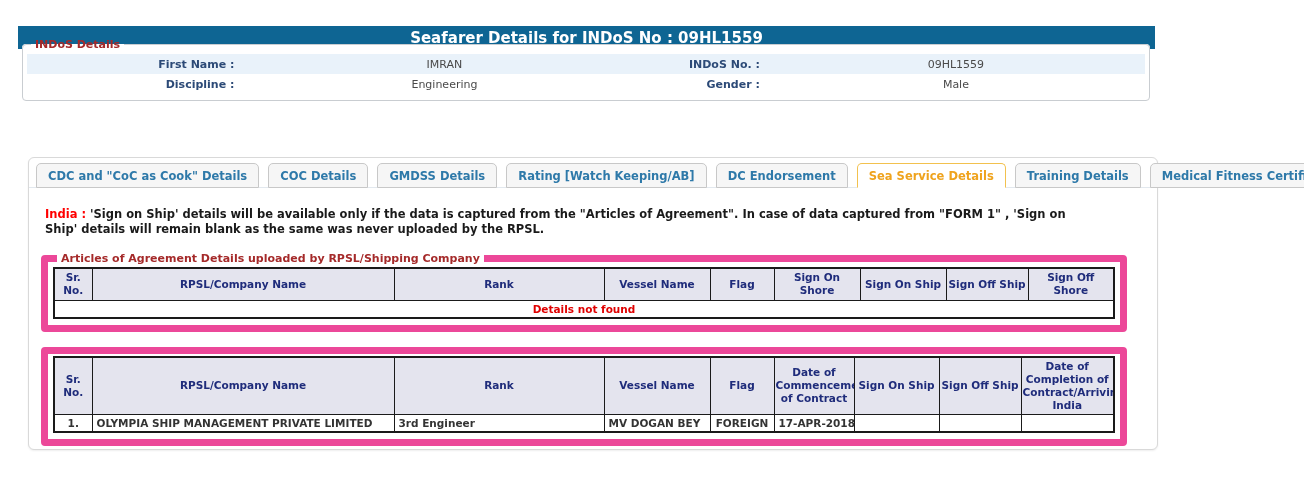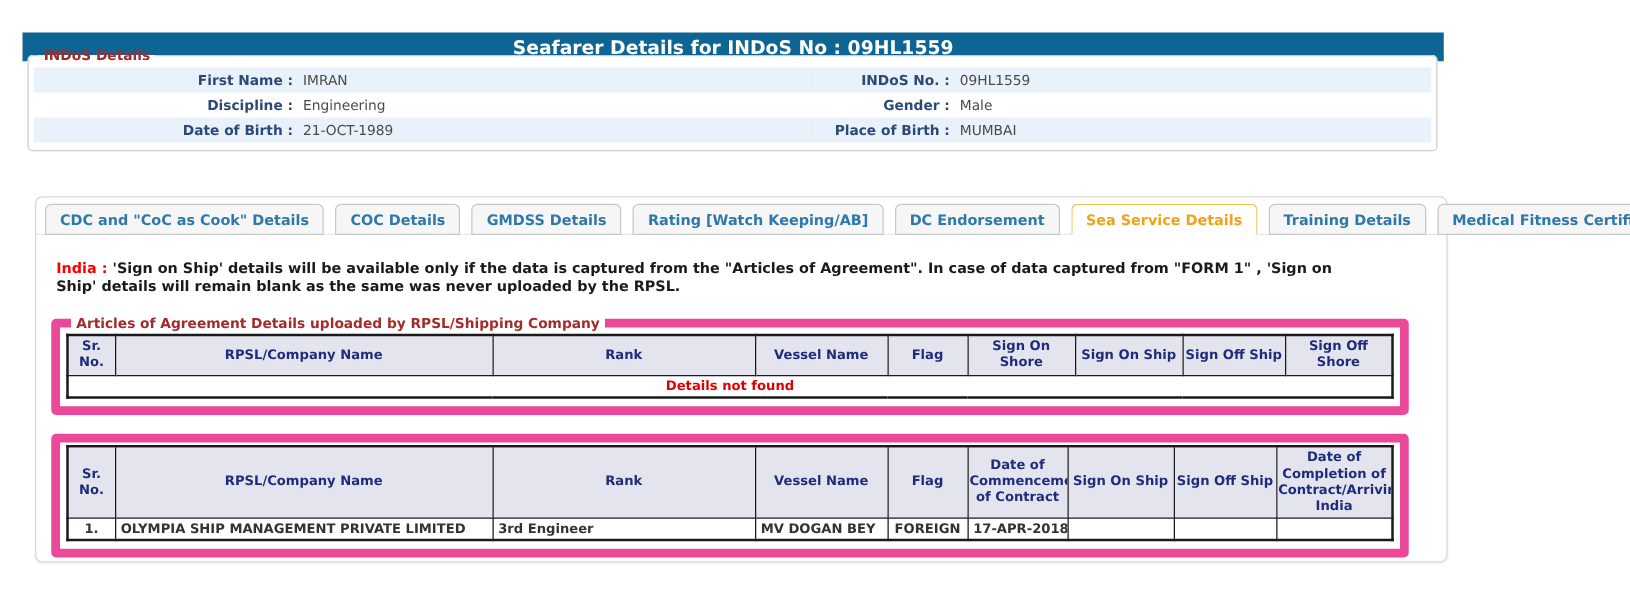--- a/index.html
+++ b/index.html
@@ -24,21 +24,21 @@
   }
   .indos-fieldset > legend, .table-fieldset > legend {
     color:#a52a2a; font-weight:bold; font-size:11px; padding:0 4px; margin-left:4px;
   }
   .details-table { width:100%; border-collapse:collapse; font-size:11px; }
   .details-table tr { height:20px; }
   .details-table tr.stripe { background:#e9f2fa; }
   .details-table td.lbl {
     text-align:right; font-weight:bold; color:#2c4a77; padding-right:5px; white-space:nowrap;
   }
-  .details-table td.val { text-align:left; color:#4a4a4a; padding-left:3px;margin-left:40px; }
+  .details-table td.val { text-align:center; color:#4a4a4a; padding-left:3px;margin-left:40px; }
   .w-lbl-l { width:19%; } .w-val-l { width:36.5%; } .w-lbl-r { width:10.5%; } .w-val-r { width:34%; }
 
   
   .panel {
     position:absolute; left:28px; top:157px; width:1130px; height:293px;
     border:1px solid #d9d9d9; border-radius:6px; background:#fff;
     box-shadow:0 1px 2px rgba(0,0,0,0.07);
   }
   .tab-strip { padding:5px 0 0 7px; border-bottom:1px solid #e2e8ee; white-space:nowrap; }
   .tab {
@@ -94,26 +94,20 @@
       <td class="val w-val-l">IMRAN</td>
       <td class="lbl w-lbl-r">INDoS No. :</td>
       <td class="val w-val-r">09HL1559</td>
     </tr>
     <tr>
       <td class="lbl">Discipline :</td>
       <td class="val">Engineering</td>
       <td class="lbl">Gender :</td>
       <td class="val">Male</td>
     </tr>
-    <tr class="stripe">
-      <td class="lbl">Date of Birth :</td>
-      <td class="val">21-OCT-1989</td>
-      <td class="lbl">Place of Birth :</td>
-      <td class="val">MUMBAI</td>
-    </tr>
   </tbody>
     </table>
 </fieldset>
 
 <div class="panel">
   <div class="tab-strip">
     <span class="tab">CDC and "CoC as Cook" Details</span>
     <span class="tab">COC Details</span>
     <span class="tab">GMDSS Details</span>
     <span class="tab">Rating [Watch Keeping/AB]</span>

